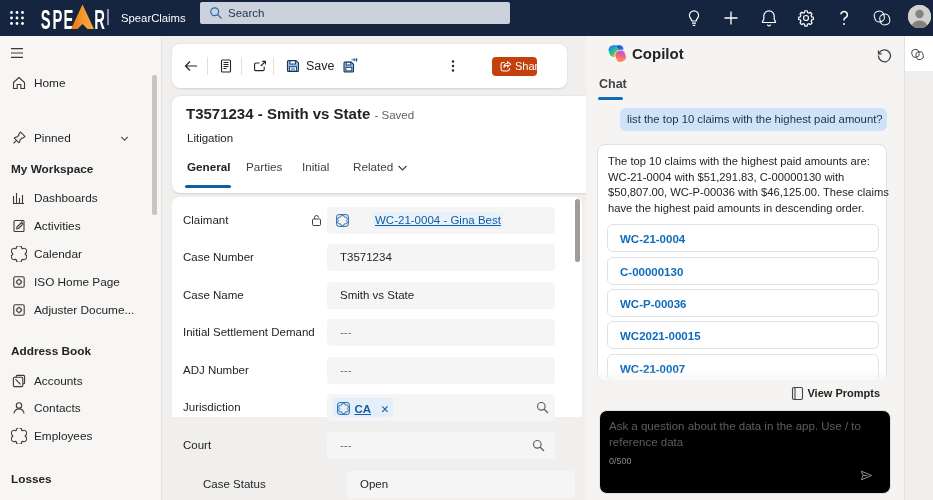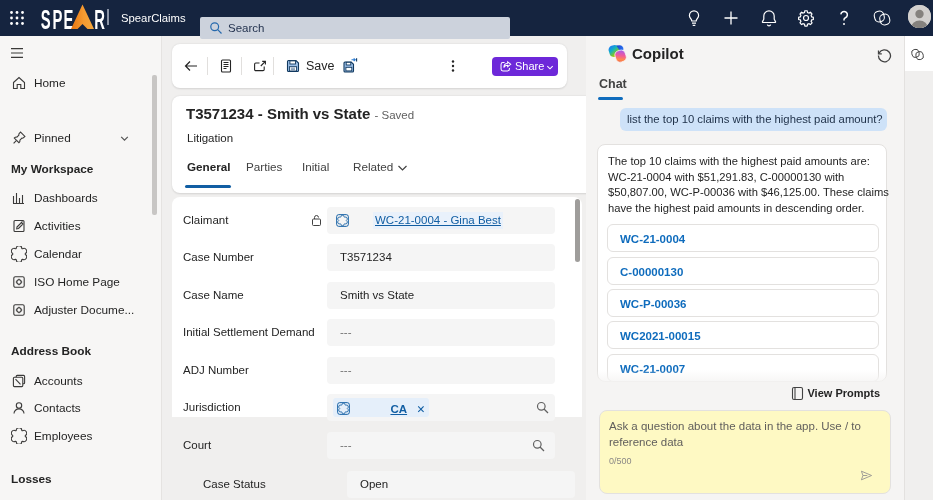--- a/index.html
+++ b/index.html
@@ -6,39 +6,39 @@
 html,body { width:933px; height:500px; overflow:hidden; font-family:"Liberation Sans", sans-serif; }
 .abs { position:absolute; }
 #stage { position:relative; width:933px; height:500px; background:#f0efee; }
 
 
 #hdr { position:absolute; left:0; top:0; width:933px; height:36px; background:#15243F; }
 #hdr svg { display:block; }
 .hicon { position:absolute; top:8px; width:20px; height:20px; color:#ffffff; }
 #appname { position:absolute; left:121px; top:0; height:36px; line-height:36px; color:#ffffff; font-size:11.3px; }
 #logodiv { position:absolute; left:107px; top:9px; width:1.5px; height:16px; background:#8a93a5; }
-#searchbox { position:absolute; left:200px; top:17px; width:310px; height:22px; background:#ccd2dc; border-radius:2px; }
+#searchbox { position:absolute; left:200px; top:2px; width:310px; height:22px; background:#ccd2dc; border-radius:2px; }
 #searchbox .stext { position:absolute; left:28px; top:0; line-height:22px; font-size:11.5px; color:#253450; }
 #avatar { position:absolute; left:908px; top:5px; width:23px; height:23px; border-radius:50%; background:#cfcfcd; overflow:hidden; }
 
 
 #nav { position:absolute; left:0; top:36px; width:162px; height:464px; background:#f7f6f5; border-right:1px solid #e5e3e1; }
 .nitem { position:absolute; left:0; width:100%; height:22px; }
 .nitem svg { position:absolute; left:11px; top:3px; width:16px; height:16px; color:#3b3a39; }
 .nitem .nt { position:absolute; left:34px; top:0; line-height:22px; font-size:11.8px; color:#242424; }
 .nhead { position:absolute; left:11px; font-size:11.8px; font-weight:bold; color:#242424; }
 .nitem svg.chev { position:absolute; left:119px; top:6px; width:11px; height:11px; color:#555; }
 #navsb { position:absolute; left:152px; top:39px; width:5px; height:140px; background:#c8c6c4; border-radius:2px; }
 
 
 #cmdbar { position:absolute; left:172px; top:44px; width:395px; height:44px; background:#fff; border-radius:8px; box-shadow:0 0.5px 2px rgba(0,0,0,.12); }
 .cicon { position:absolute; top:14px; width:16px; height:16px; color:#242424; }
 .ctext { position:absolute; top:0; line-height:44px; font-size:12.5px; color:#242424; }
 .csep { position:absolute; top:13px; width:1px; height:18px; background:#e1dfdd; }
-#sharebtn { position:absolute; left:320px; top:13px; width:66px; height:19px; background:#6d28d9; border-radius:4px; color:#fff;padding-left:44px; }
+#sharebtn { position:absolute; left:320px; top:13px; width:45px; height:19px; background:#c2410c; border-radius:4px; color:#fff;padding-left:44px; }
 #sharebtn span { position:absolute; left:23px; top:0; line-height:19px; font-size:11px; }
 
 #titlecard { position:absolute; left:172px; top:96px; width:437px; height:97px; background:#fff; border-radius:8px; box-shadow:0 0.5px 2px rgba(0,0,0,.12); }
 #titlecard h1 { position:absolute; left:14px; top:9px; font-size:15px; font-weight:bold; color:#242424; }
 #titlecard h1 .saved { font-weight:normal; font-size:11.5px; color:#616161; }
 #titlecard .sub { position:absolute; left:15px; top:36px; font-size:11.5px; color:#242424; }
 .tab { position:absolute; top:64px; font-size:11.7px; color:#424242; }
 #tabline { position:absolute; left:13px; top:89px; width:46px; height:3px; border-radius:2px; background:#115ea3; }
 
 #formcard { position:absolute; left:172px; top:197px; width:410px; height:220px; background:#fff; border-radius:8px 8px 0 0; }
@@ -56,21 +56,21 @@
 #chatline { position:absolute; left:12px; top:61px; width:25px; height:2.5px; border-radius:2px; background:#0f6cbd; }
 #bubble { position:absolute; left:34px; top:72px; width:267px; height:23px; background:#cee2f8; border-radius:6px; }
 #bubble span { position:absolute; left:7px; top:0; line-height:23px; font-size:11.3px; color:#1d2f47; white-space:nowrap; }
 #respcard { position:absolute; left:11px; top:108px; width:290px; height:238px; background:#fff; border:1px solid #e3e1df; border-radius:8px; }
 #respcard p { position:absolute; left:10px; top:9px; font-size:11.2px; line-height:15.5px; color:#242424; white-space:nowrap; }
 .chip { position:absolute; left:9px; width:272px; height:28px; background:#fff; border:1px solid #e3e1df; border-radius:6px; }
 .chip span { position:absolute; left:12px; top:0; line-height:28px; font-size:11.5px; font-weight:bold; color:#0f6cbd; }
 #fade { position:absolute; left:0px; top:334px; width:318px; height:26px; background:linear-gradient(to bottom, rgba(245,244,243,0), rgba(245,244,243,1) 55%); }
 #vprompts { position:absolute; left:0; top:346px; width:318px; height:22px; }
 #vprompts span { position:absolute; right:24px; top:0; line-height:22px; font-size:11px; font-weight:bold; color:#242424; }
-#inputcard { position:absolute; left:13px; top:374px; width:292px; height:84px; background:#fef9c3; border:1px solid #e3e1df; border-radius:8px;padding-left:34px; }
+#inputcard { position:absolute; left:13px; top:374px; width:292px; height:84px; background:#000000; border:1px solid #e3e1df; border-radius:8px;padding-left:34px; }
 
 #inputcard .ph { position:absolute; left:9px; top:8px; font-size:11.5px; line-height:15.5px; color:#605e5c; white-space:nowrap; }
 #inputcard .cnt { position:absolute; left:9px; top:45px; font-size:9px; color:#8a8886; }
 
 
 #rail { position:absolute; left:904px; top:36px; width:29px; height:464px; background:#f0efee; border-left:1px solid #e3e1df; }
 #railtop { position:absolute; left:0; top:0; width:29px; height:35px; background:#fff; }
 </style>
 </head>
 <body>
@@ -331,21 +331,21 @@
         </div>
       </div>
     <div class="frow" style="top:197px;">
       <span class="flabel">Jurisdiction</span>
       <div class="fbox">
         <span class="abs" style="left:6px; top:4px; height:19px; background:#e5effa; border-radius:3px; padding:0 4px; line-height:19px; white-space:nowrap;">
           <svg style="vertical-align:-2px;" width="13" height="13" viewBox="0 0 16 16" fill="none" stroke="#115ea3" stroke-width="1.2">
               <rect x="0.8" y="0.8" width="14.4" height="14.4" rx="2.5"></rect>
               <path d="M 5.9 3.7 A 1.9 1.9 0 0 1 10.1 3.7 A 1.1 1.1 0 0 0 10.7 4.0 A 1.9 1.9 0 0 1 12.8 7.7 A 1.1 1.1 0 0 0 12.8 8.3 A 1.9 1.9 0 0 1 10.7 12.0 A 1.1 1.1 0 0 0 10.1 12.3 A 1.9 1.9 0 0 1 5.9 12.3 A 1.1 1.1 0 0 0 5.3 12.0 A 1.9 1.9 0 0 1 3.2 8.3 A 1.1 1.1 0 0 0 3.2 7.7 A 1.9 1.9 0 0 1 5.3 4.0 A 1.1 1.1 0 0 0 5.9 3.7 Z" stroke-width="1"></path>
             </svg>
-          <span style="font-size:11.5px; color:#115ea3; text-decoration:underline; font-weight:bold;margin-left:36px;">CA</span>
+          <span style="font-size:11.5px; color:#115ea3; text-decoration:underline; font-weight:bold;">CA</span>
           <span style="font-size:10.5px; color:#115ea3; margin-left:5px;">✕</span>
         </span>
         <svg class="abs" style="left:209px; top:7px;" width="13" height="13" viewBox="0 0 13 13" fill="none" stroke="#616161" stroke-width="1.2">
             <circle cx="5.3" cy="5.3" r="3.8"></circle>
             <path d="M8 8 L12 12"></path>
           </svg>
       </div>
     </div>
     <div class="frow" style="top:235px;">
       <span class="flabel">Court</span>

